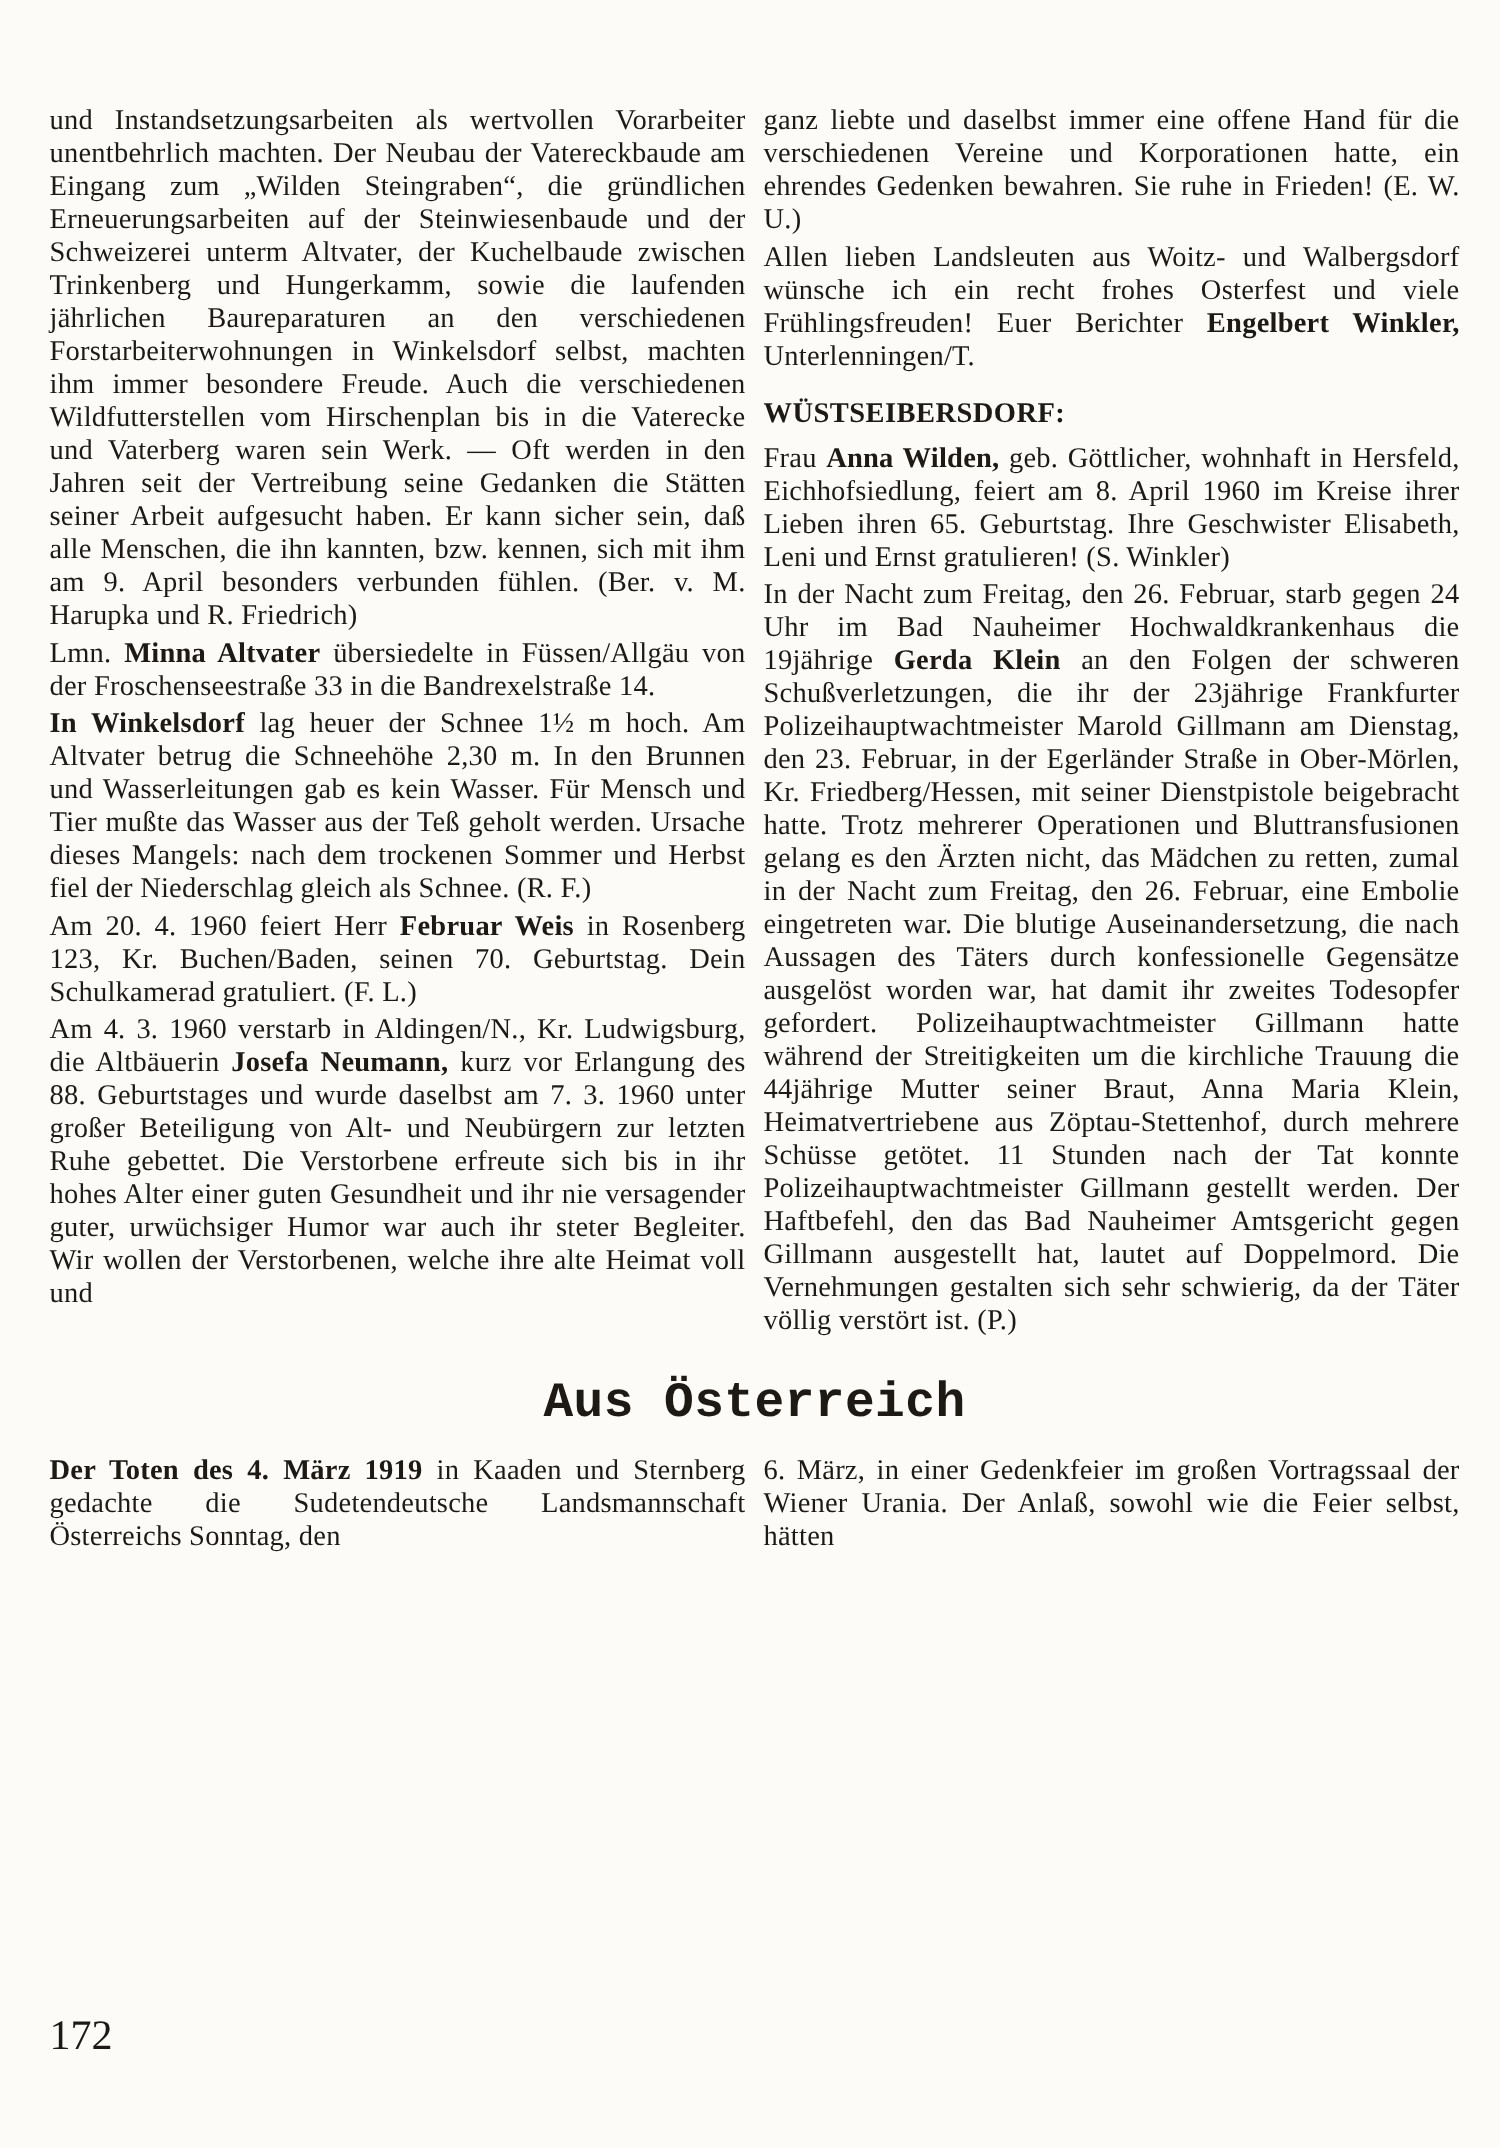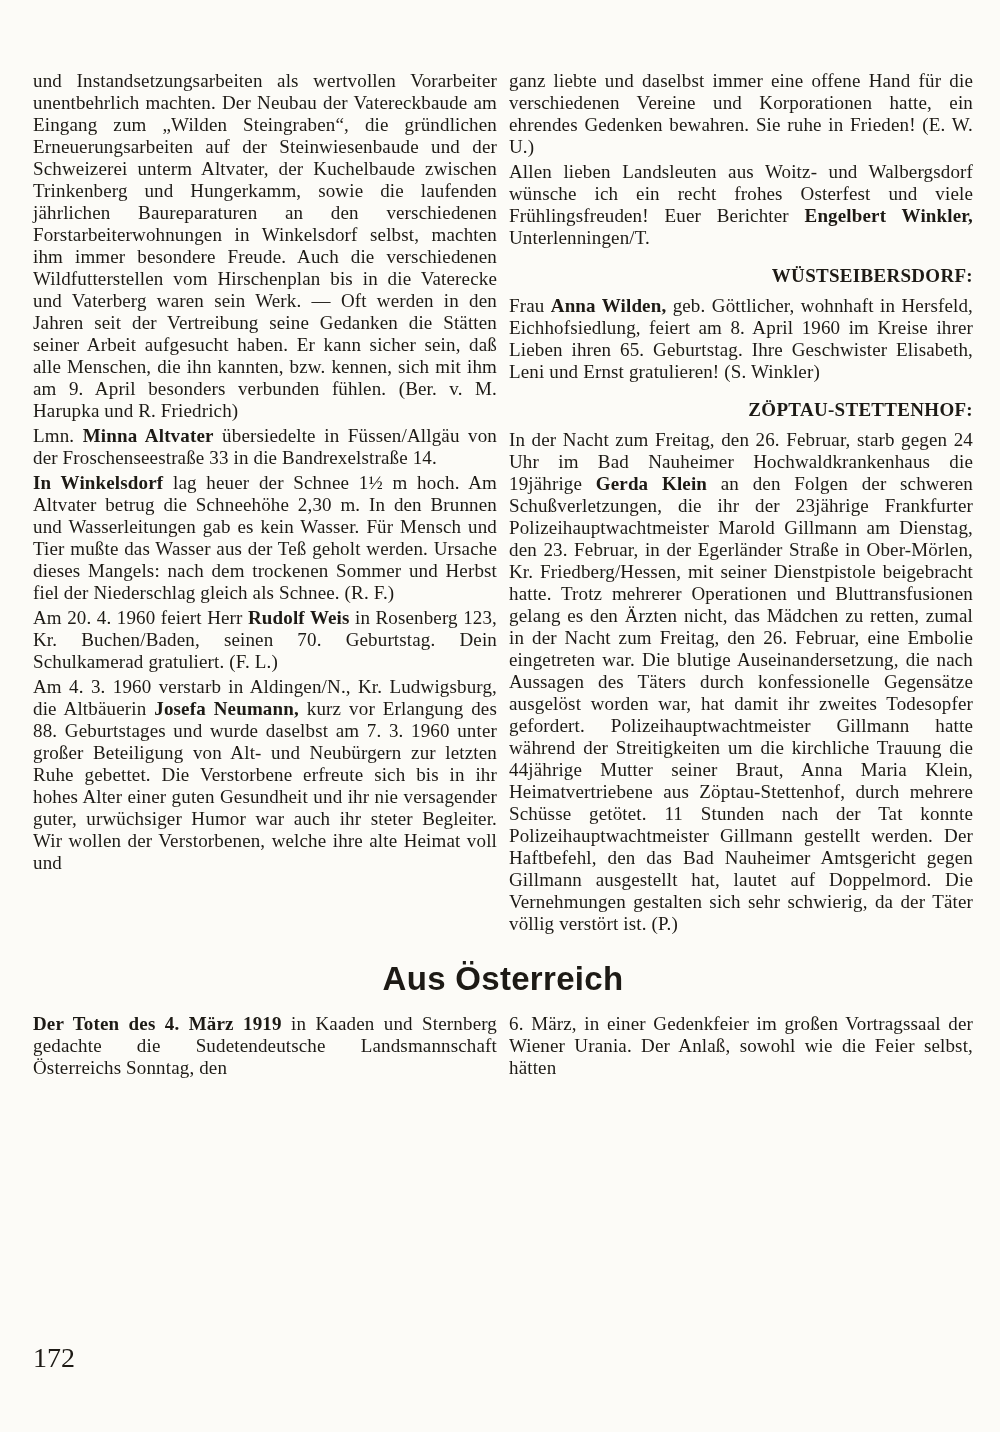--- a/index.html
+++ b/index.html
@@ -31,27 +31,27 @@
   .col .para {
     margin: 0;
   }
   .col .para + .para {
     margin-top: 3px;
   }
   .col .col-heading {
     font-size: 19px;
     line-height: 22px;
     font-weight: bold;
-    text-align: right;
+    text-align: left;
     margin: 16px 0 8px 0;
     letter-spacing: 0.3px;
   }
   .col .para b { font-weight: bold; }
   .section-title {
-    font-family: Liberation Sans, sans-serif;
+    font-family: Liberation Mono, monospace;
     font-weight: 700;
     font-size: 33px;
     line-height: 36px;
     text-align: center;
     margin: 26px 0 16px 0;
     letter-spacing: 0.3px;
   }
   .page-number {
     position: absolute;
     left: 33px;
@@ -63,29 +63,28 @@
 </head>
 <body style="background: rgb(252, 251, 247); color: rgb(29, 26, 21);">
 
 <div class="page">
 
   <div class="cols">
     <div class="col">
         <p class="para"><span>und Instandsetzungsarbeiten als wertvollen Vorarbeiter unentbehrlich machten. Der Neubau der Vatereckbaude am Eingang zum „Wilden Steingraben“, die gründlichen Erneuerungsarbeiten auf der Steinwiesenbaude und der Schweizerei unterm Altvater, der Kuchelbaude zwischen Trinkenberg und Hungerkamm, sowie die laufenden jährlichen Baureparaturen an den verschiedenen Forstarbeiterwohnungen in Winkelsdorf selbst, machten ihm immer besondere Freude. Auch die verschiedenen Wildfutterstellen vom Hirschenplan bis in die Vaterecke und Vaterberg waren sein Werk. — Oft werden in den Jahren seit der Vertreibung seine Gedanken die Stätten seiner Arbeit aufgesucht haben. Er kann sicher sein, daß alle Menschen, die ihn kannten, bzw. kennen, sich mit ihm am 9. April besonders verbunden fühlen. (Ber. v. M. Harupka und R. Friedrich)</span></p>
         <p class="para"><span>Lmn. </span><b>Minna Altvater</b><span> übersiedelte in Füssen/Allgäu von der Froschenseestraße 33 in die Bandrexelstraße 14.</span></p>
         <p class="para"><b>In Winkelsdorf</b><span> lag heuer der Schnee 1½ m hoch. Am Altvater betrug die Schneehöhe 2,30 m. In den Brunnen und Wasserleitungen gab es kein Wasser. Für Mensch und Tier mußte das Wasser aus der Teß geholt werden. Ursache dieses Mangels: nach dem trockenen Sommer und Herbst fiel der Niederschlag gleich als Schnee. (R. F.)</span></p>
-        <p class="para"><span>Am 20. 4. 1960 feiert Herr </span><b>Rudolf Weis</b><span> in Rosenberg 123, Kr. Buchen/Baden, seinen 70. Geburtstag. Dein Schulkamerad gratuliert. (F. L.)</span></p>
+        <p class="para"><span>Am 20. 4. 1960 feiert Herr </span><b>Februar Weis</b><span> in Rosenberg 123, Kr. Buchen/Baden, seinen 70. Geburtstag. Dein Schulkamerad gratuliert. (F. L.)</span></p>
         <p class="para"><span>Am 4. 3. 1960 verstarb in Aldingen/N., Kr. Ludwigsburg, die Altbäuerin </span><b>Josefa Neumann,</b><span> kurz vor Erlangung des 88. Geburtstages und wurde daselbst am 7. 3. 1960 unter großer Beteiligung von Alt- und Neubürgern zur letzten Ruhe gebettet. Die Verstorbene erfreute sich bis in ihr hohes Alter einer guten Gesundheit und ihr nie versagender guter, urwüchsiger Humor war auch ihr steter Begleiter. Wir wollen der Verstorbenen, welche ihre alte Heimat voll und</span></p>
       </div>
     <div class="col">
         <p class="para"><span>ganz liebte und daselbst immer eine offene Hand für die verschiedenen Vereine und Korporationen hatte, ein ehrendes Gedenken bewahren. Sie ruhe in Frieden! (E. W. U.)</span></p>
         <p class="para"><span>Allen lieben Landsleuten aus Woitz- und Walbergsdorf wünsche ich ein recht frohes Osterfest und viele Frühlingsfreuden! Euer Berichter </span><b>Engelbert Winkler,</b><span> Unterlenningen/T.</span></p>
         <h2 class="col-heading"><b>WÜSTSEIBERSDORF:</b></h2>
         <p class="para"><span>Frau </span><b>Anna Wilden,</b><span> geb. Göttlicher, wohnhaft in Hersfeld, Eichhofsiedlung, feiert am 8. April 1960 im Kreise ihrer Lieben ihren 65. Geburtstag. Ihre Geschwister Elisabeth, Leni und Ernst gratulieren! (S. Winkler)</span></p>
-        <h2 class="col-heading"><b>ZÖPTAU-STETTENHOF:</b></h2>
         <p class="para"><span>In der Nacht zum Freitag, den 26. Februar, starb gegen 24 Uhr im Bad Nauheimer Hochwaldkrankenhaus die 19jährige </span><b>Gerda Klein</b><span> an den Folgen der schweren Schußverletzungen, die ihr der 23jährige Frankfurter Polizeihauptwachtmeister Marold Gillmann am Dienstag, den 23. Februar, in der Egerländer Straße in Ober-Mörlen, Kr. Friedberg/Hessen, mit seiner Dienstpistole beigebracht hatte. Trotz mehrerer Operationen und Bluttransfusionen gelang es den Ärzten nicht, das Mädchen zu retten, zumal in der Nacht zum Freitag, den 26. Februar, eine Embolie eingetreten war. Die blutige Auseinandersetzung, die nach Aussagen des Täters durch konfessionelle Gegensätze ausgelöst worden war, hat damit ihr zweites Todesopfer gefordert. Polizeihauptwachtmeister Gillmann hatte während der Streitigkeiten um die kirchliche Trauung die 44jährige Mutter seiner Braut, Anna Maria Klein, Heimatvertriebene aus Zöptau-Stettenhof, durch mehrere Schüsse getötet. 11 Stunden nach der Tat konnte Polizeihauptwachtmeister Gillmann gestellt werden. Der Haftbefehl, den das Bad Nauheimer Amtsgericht gegen Gillmann ausgestellt hat, lautet auf Doppelmord. Die Vernehmungen gestalten sich sehr schwierig, da der Täter völlig verstört ist. (P.)</span></p>
       </div>
   </div>
 
   <h1 class="section-title">Aus Österreich</h1>
 
   <div class="cols">
     <div class="col">
         <p class="para"><b>Der Toten des 4. März 1919</b><span> in Kaaden und Sternberg gedachte die Sudetendeutsche Landsmannschaft Österreichs Sonntag, den</span></p>
       </div>

